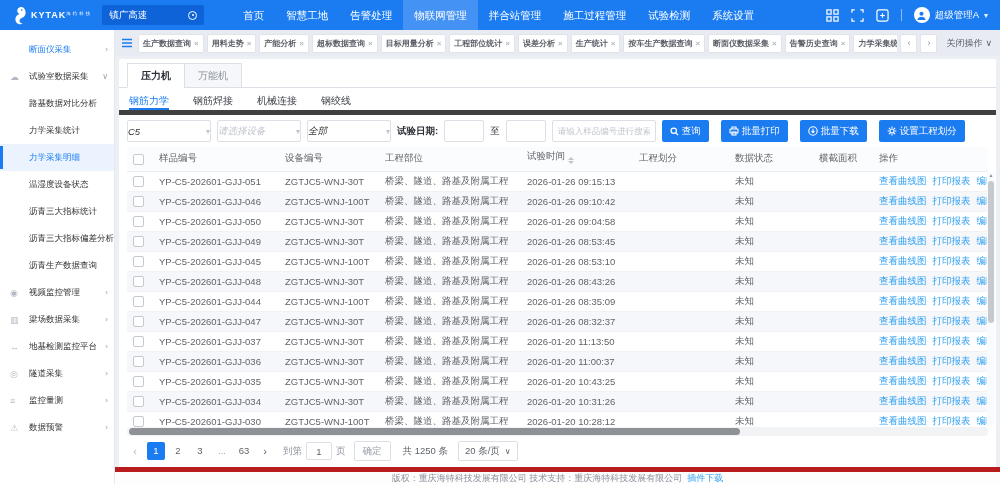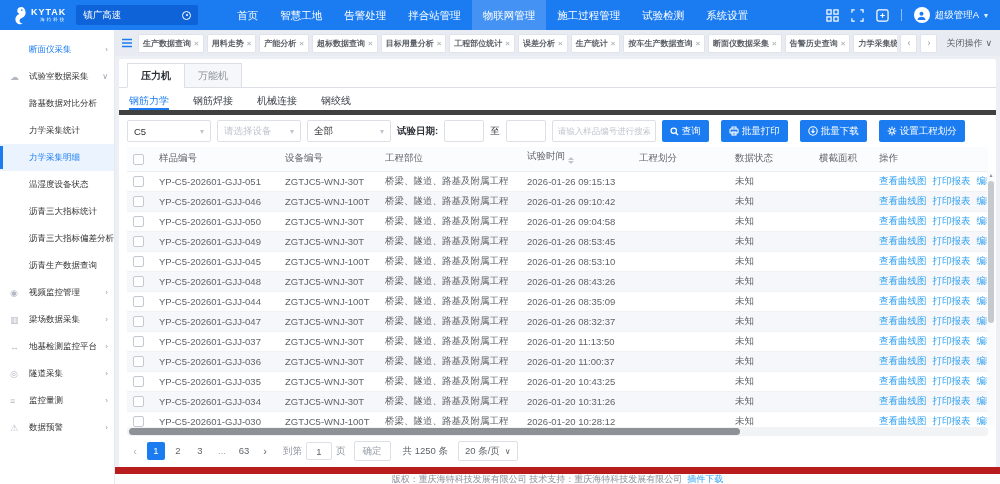--- a/index.html
+++ b/index.html
@@ -2,24 +2,24 @@
 <html><head>
 <meta charset="utf-8">
 <style>
   *{margin:0;padding:0;box-sizing:border-box;}
   html,body{width:1000px;height:484px;overflow:hidden;}
   body{font-family:"Liberation Sans","DejaVu Sans",sans-serif;background:#eceff4;color:#303133;}
 
   
   .topbar{height:30px;background:#1b7cf2;display:flex;align-items:center;padding:0 12px;color:#fff;}
   .logo{display:flex;align-items:center;gap:4px;flex-shrink:0;}
-  .logo-txt{display:flex;flex-direction:column;line-height:1;align-items:flex-end;}
+  .logo-txt{display:flex;flex-direction:row;line-height:1;}
   .logo-main{font-size:9px;font-weight:bold;letter-spacing:1px;}
   .logo-sub{font-size:4.5px;letter-spacing:2px;margin-top:1px;}
-  .project-select{margin-left:10px;width:122px;height:20px;background:#0e63d8;border-radius:2px;display:flex;align-items:center;padding:0 7px;font-size:9.5px;cursor:pointer;flex-shrink:0;}
+  .project-select{margin-left:10px;width:102px;height:20px;background:#0e63d8;border-radius:2px;display:flex;align-items:center;padding:0 7px;font-size:9.5px;cursor:pointer;flex-shrink:0;}
   .project-select .sw{margin-left:auto;width:9px;height:9px;border:1px solid #fff;border-radius:50%;position:relative;}
   .project-select .sw::after{content:"";position:absolute;left:2.5px;top:2.5px;width:2px;height:2px;background:#fff;border-radius:50%;}
   .topnav{display:flex;align-items:center;height:30px;margin-left:28px;flex:1;min-width:0;overflow:hidden;}
   .nav-item{padding:0 11px;height:30px;line-height:30px;font-size:10.5px;cursor:pointer;white-space:nowrap;}
   .nav-item.active{background:rgba(255,255,255,.18);}
   .top-right{display:flex;align-items:center;gap:12px;flex-shrink:0;margin-left:8px;}
   .tr-icon{width:13px;height:13px;display:block;cursor:pointer;}
   .top-divider{width:1px;height:12px;background:rgba(255,255,255,.5);}
   .avatar{width:16px;height:16px;border-radius:50%;background:#fff;display:flex;align-items:center;justify-content:center;}
   .user-wrap{display:flex;align-items:center;gap:5px;cursor:pointer;}
@@ -53,21 +53,21 @@
   .machine-tabs{display:flex;padding:4px 8px 0;border-bottom:1px solid #dcdfe6;flex-shrink:0;}
   .machine-tab{height:25px;line-height:24px;padding:0 13px;border:1px solid #dcdfe6;margin-bottom:-1px;background:#f5f7fa;color:#8d929b;font-size:10px;cursor:pointer;}
   .machine-tab + .machine-tab{margin-left:-1px;}
   .machine-tab.active{background:#fff;color:#2b2f36;font-weight:bold;border-bottom-color:#fff;}
   .cat-tabs{display:flex;gap:24px;padding:0 10px;height:27px;border-bottom:5px solid #404040;flex-shrink:0;}
   .cat-tab{line-height:25px;font-size:10px;color:#3a3e46;border-bottom:2px solid transparent;cursor:pointer;white-space:nowrap;}
   .cat-tab.active{color:#1b7cf2;border-bottom-color:#1b7cf2;}
 
   
   .filters{display:flex;align-items:center;padding:5px 8px;gap:6px;flex-shrink:0;}
-  .sel{height:22px;border:1px solid #dcdfe6;border-radius:2px;background:#fff;display:flex;align-items:center;padding:0 6px;font-size:9.5px;color:#303133;cursor:pointer;flex-shrink:0;}
+  .sel{height:22px;border:1px solid #dcdfe6;border-radius:2px;background:#fff;display:flex;align-items:center;padding:0 0;font-size:9.5px;color:#303133;cursor:pointer;flex-shrink:0;font-style:italic;}
   .sel .caret{margin-left:auto;color:#c0c4cc;font-size:8px;}
   .sel.ph .val{color:#c0c4cc;}
   .sel-cat{width:84px;}.sel-dev{width:84px;}.sel-scope{width:84px;justify-content:center;}
   .flabel{font-size:9.5px;color:#2b2f36;font-weight:bold;white-space:nowrap;flex-shrink:0;}
   .dinput{width:40px;height:22px;border:1px solid #dcdfe6;border-radius:2px;background:#fff;flex-shrink:0;}
   .to-label{font-size:9.5px;color:#2b2f36;flex-shrink:0;}
   .search-input{width:104px;height:22px;border:1px solid #dcdfe6;border-radius:2px;padding:0 5px;font-size:8.5px;color:#303133;outline:none;flex-shrink:0;}
   .search-input::placeholder{color:#c0c4cc;}
   .btn{height:22px;background:#1b7cf2;color:#fff;border:none;border-radius:2px;display:inline-flex;align-items:center;gap:3px;padding:0 8px;font-size:9.5px;cursor:pointer;white-space:nowrap;flex-shrink:0;}
   .btn + .btn{margin-left:6px;}
@@ -100,21 +100,21 @@
   .pg-btn.dots{color:#9aa0aa;cursor:default;}
   .jump-label{margin-left:6px;color:#8d929b;}
   .jump-input{width:26px;height:18px;border:1px solid #dcdfe6;border-radius:2px;text-align:center;font-size:9.5px;color:#5f6368;outline:none;}
   .jump-unit{color:#8d929b;}
   .confirm-btn{height:20px;padding:0 8px;border:1px solid #dcdfe6;border-radius:2px;background:#fff;color:#9aa0aa;font-size:9.5px;margin-left:4px;cursor:pointer;}
   .total{margin-left:8px;}
   .size-select{height:20px;border:1px solid #dcdfe6;border-radius:2px;background:#fff;display:flex;align-items:center;gap:5px;padding:0 6px;margin-left:6px;cursor:pointer;}
   .size-select .caret{color:#5f6368;font-size:8px;}
 
   
-  .footer{height:17px;background:#fdfdfe;border-top:7px solid #b91c1c;display:flex;align-items:center;justify-content:center;gap:5px;font-size:9px;color:#8d929b;flex-shrink:0;}
+  .footer{height:17px;background:#fdfdfe;border-top:5px solid #b91c1c;display:flex;align-items:center;justify-content:center;gap:5px;font-size:9px;color:#8d929b;flex-shrink:0;}
   .footer a{color:#2ea0f2;text-decoration:none;cursor:pointer;}
 </style>
 </head>
 <body>
 
 <header class="topbar">
   <div class="logo">
     <svg class="logo-icon" width="15" height="19" viewBox="0 0 16 20">
       <path d="M10 1c-2.6 0-4.4 1.7-4.4 4 0 1.6.9 2.7 2.4 3.4C5.4 9.4 3.6 11.2 3.6 14c0 3.3 2.5 5.3 5.2 5.3.9 0 1.9-.2 2.6-.8-1.8-.1-3.4-1.1-3.4-2.8 0-1.7 1.6-2.6 3.2-3.5 1.8-1 3.3-2.5 3.3-5C14.5 3.6 12.6 1 10 1z" fill="#fff"></path>
       <circle cx="10.4" cy="4.1" r=".9" fill="#1b7cf2"></circle>
@@ -125,22 +125,22 @@
     </div>
   </div>
   <div class="project-select">
     <span>镇广高速</span>
     <span class="sw"></span>
   </div>
   <nav class="topnav">
       <div class="nav-item">首页</div>
       <div class="nav-item">智慧工地</div>
       <div class="nav-item">告警处理</div>
+      <div class="nav-item active">物联网管理</div>
       <div class="nav-item">拌合站管理</div>
-      <div class="nav-item active">物联网管理</div>
       <div class="nav-item">施工过程管理</div>
       <div class="nav-item">试验检测</div>
       <div class="nav-item">系统设置</div>
     </nav>
   <div class="top-right">
     <svg class="tr-icon" viewBox="0 0 14 14" fill="none" stroke="#fff" stroke-width="1.3">
       <rect x="1" y="1" width="4.5" height="4.5"></rect>
         <rect x="8.5" y="1" width="4.5" height="4.5"></rect>
       <rect x="1" y="8.5" width="4.5" height="4.5"></rect>
         <rect x="8.5" y="8.5" width="4.5" height="4.5"></rect>

